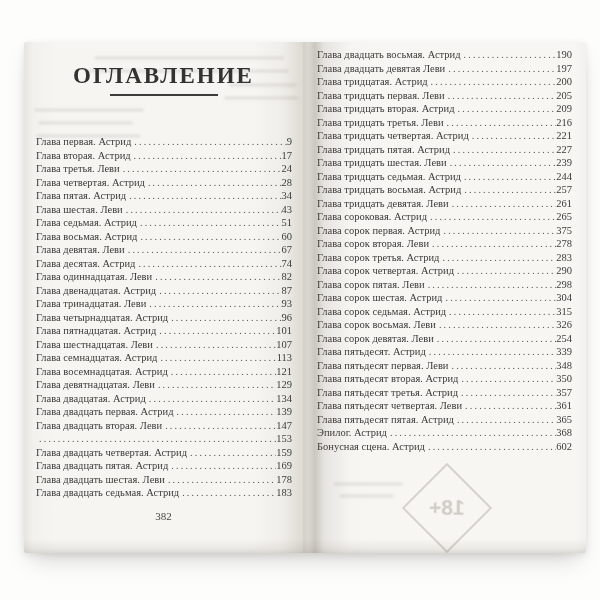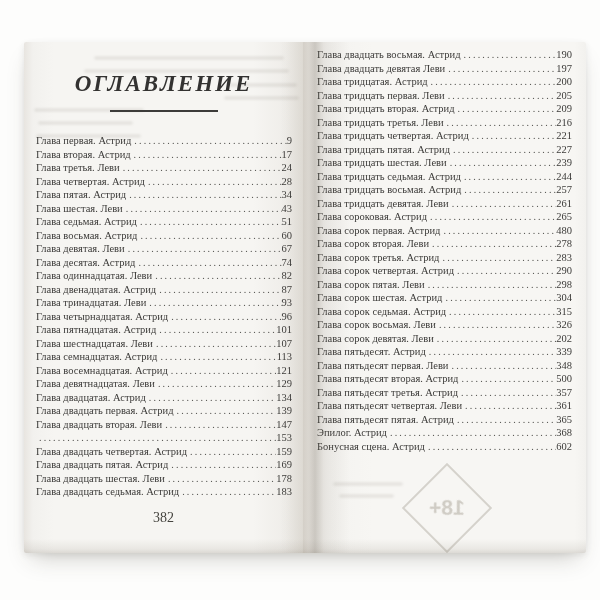--- a/index.html
+++ b/index.html
@@ -33,39 +33,39 @@
     pointer-events:none; z-index:3;
   }
   .page-bottom-shade {
     position:absolute; left:0; bottom:0; width:100%; height:14px;
     background:linear-gradient(180deg,rgba(120,110,95,0) 0%,rgba(120,110,95,0.10) 70%,rgba(100,90,75,0.18) 100%);
     pointer-events:none; z-index:2;
   }
 
   .toc-header { padding-top:16px; position:relative; z-index:2; }
   .toc-title {
-    margin:13px; text-align:center;
-    font-style:italic; font-weight:600;
+    margin:5px; text-align:center;
+    font-weight:600;
     font-size:23px; line-height:26px; letter-spacing:2px;
     color:#333231;
   }
   .title-rule { width:108px; height:2px; background:#3d3c3a; margin:5px auto 0; }
 
   .toc { position:relative; z-index:2; }
-  .toc-left  { margin-top:23px; padding:0 11px 0 12px; }
+  .toc-left  { margin-top:40px; padding:0 11px 0 12px; }
   .toc-right { padding:7px 14px 0 14px; }
   .toc-row { display:flex; align-items:baseline; height:13.5px; font-size:10.5px; color:#3c3b39; }
   .lbl  { white-space:nowrap; }
   .pov  { }
   .dots { flex:1; overflow:hidden; white-space:nowrap; letter-spacing:2.2px; padding:0 2px 0 3px; color:#51504d; font-size:10px; }
   .pg   { white-space:nowrap; }
 
   .folio {
     position:absolute; top:468px; left:0; width:100%;
-    text-align:center; font-size:14px; color:#45443f; z-index:2;
+    text-align:center; font-size:11px; color:#45443f; z-index:2;
   }
 
   .age-mark {
     position:absolute; left:112px; top:434px; width:60px; height:60px;
     border:2px solid rgba(150,143,128,0.35);
     transform:rotate(45deg);
     display:flex; align-items:center; justify-content:center;
     filter:blur(0.4px); z-index:1;
   }
   .age-text {
@@ -304,21 +304,21 @@
             <span class="pg">261</span>
           </div>
           <div class="toc-row">
             <span class="lbl">Глава сороковая. <span class="pov">Астрид</span></span>
             <span class="dots">........................................................................................................................</span>
             <span class="pg">265</span>
           </div>
           <div class="toc-row">
             <span class="lbl">Глава сорок первая. <span class="pov">Астрид</span></span>
             <span class="dots">........................................................................................................................</span>
-            <span class="pg">480</span>
+            <span class="pg">375</span>
           </div>
           <div class="toc-row">
             <span class="lbl">Глава сорок вторая. <span class="pov">Леви</span></span>
             <span class="dots">........................................................................................................................</span>
             <span class="pg">278</span>
           </div>
           <div class="toc-row">
             <span class="lbl">Глава сорок третья. <span class="pov">Астрид</span></span>
             <span class="dots">........................................................................................................................</span>
             <span class="pg">283</span>
@@ -344,36 +344,36 @@
             <span class="pg">315</span>
           </div>
           <div class="toc-row">
             <span class="lbl">Глава сорок восьмая. <span class="pov">Леви</span></span>
             <span class="dots">........................................................................................................................</span>
             <span class="pg">326</span>
           </div>
           <div class="toc-row">
             <span class="lbl">Глава сорок девятая. <span class="pov">Леви</span></span>
             <span class="dots">........................................................................................................................</span>
-            <span class="pg">202</span>
+            <span class="pg">254</span>
           </div>
           <div class="toc-row">
             <span class="lbl">Глава пятьдесят. <span class="pov">Астрид</span></span>
             <span class="dots">........................................................................................................................</span>
             <span class="pg">339</span>
           </div>
           <div class="toc-row">
             <span class="lbl">Глава пятьдесят первая. <span class="pov">Леви</span></span>
             <span class="dots">........................................................................................................................</span>
             <span class="pg">348</span>
           </div>
           <div class="toc-row">
             <span class="lbl">Глава пятьдесят вторая. <span class="pov">Астрид</span></span>
             <span class="dots">........................................................................................................................</span>
-            <span class="pg">500</span>
+            <span class="pg">350</span>
           </div>
           <div class="toc-row">
             <span class="lbl">Глава пятьдесят третья. <span class="pov">Астрид</span></span>
             <span class="dots">........................................................................................................................</span>
             <span class="pg">357</span>
           </div>
           <div class="toc-row">
             <span class="lbl">Глава пятьдесят четвертая. <span class="pov">Леви</span></span>
             <span class="dots">........................................................................................................................</span>
             <span class="pg">361</span>

